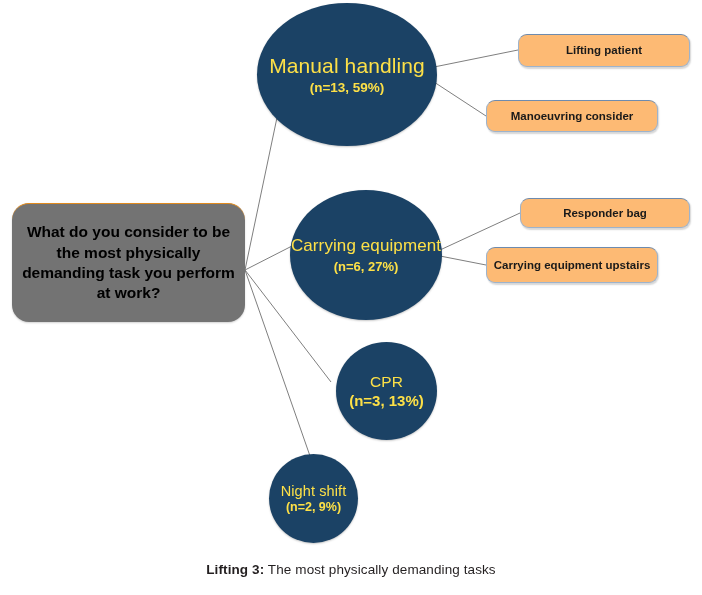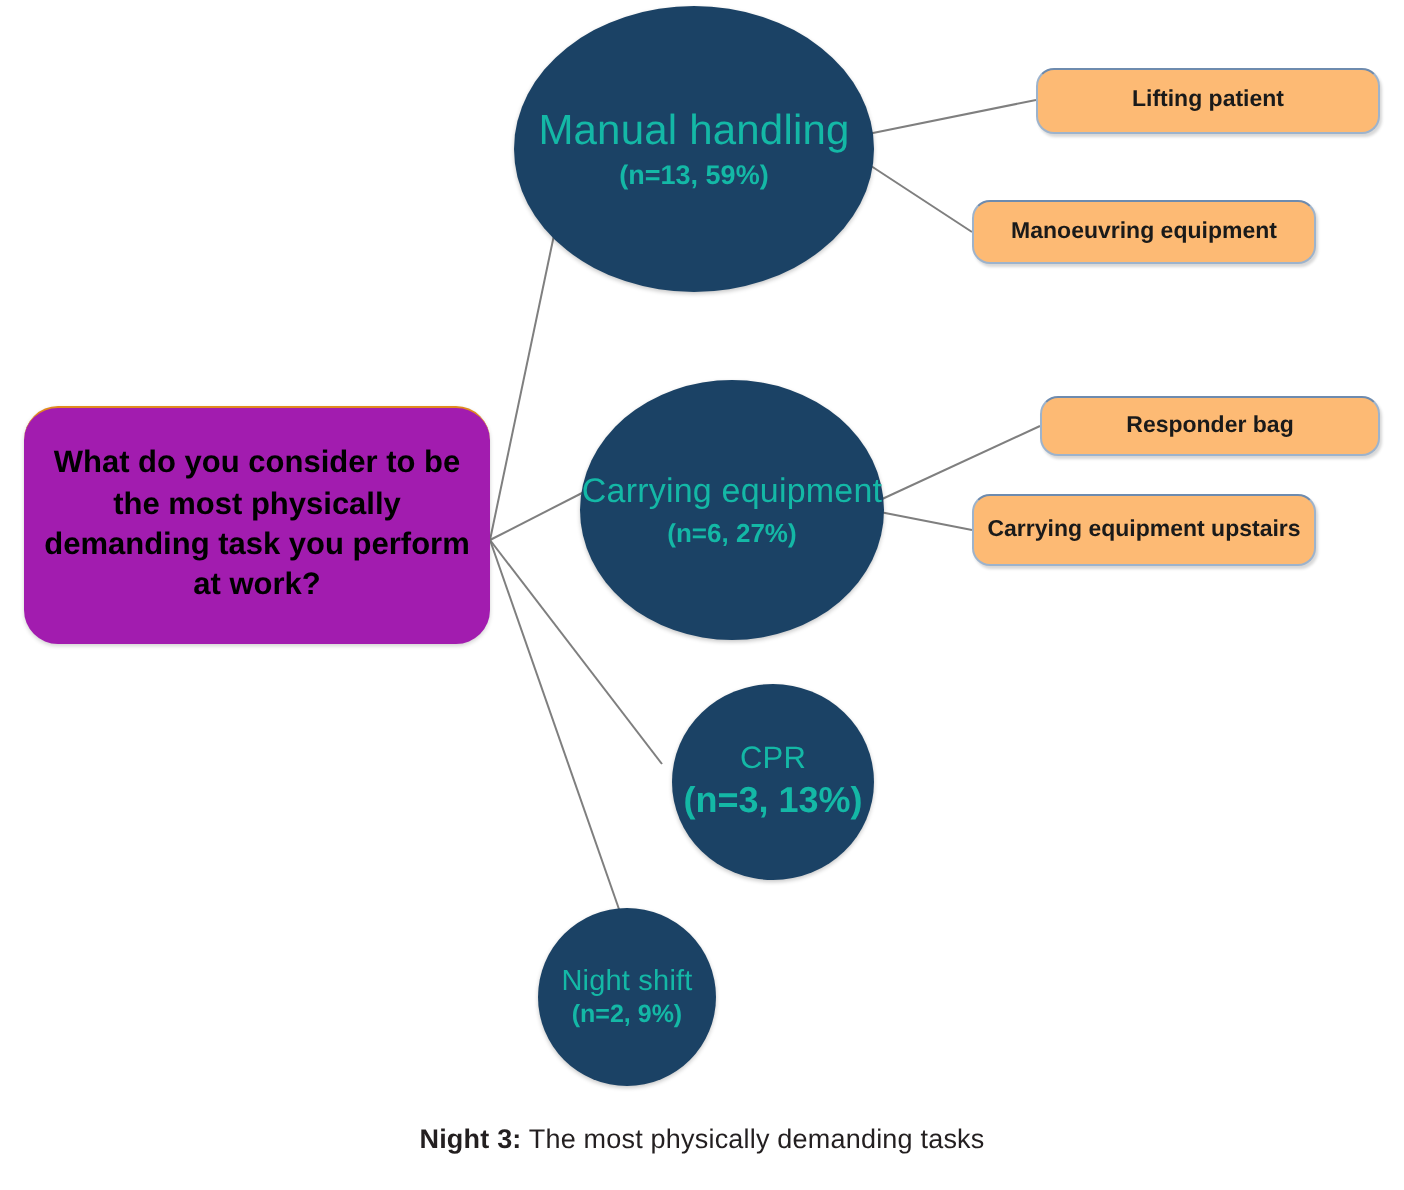--- a/index.html
+++ b/index.html
@@ -27,21 +27,21 @@
     pointer-events: none;
   }
 
   
   .question-box {
     position: absolute;
     left: 12px;
     top: 203px;
     width: 233px;
     height: 119px;
-    background: #a21caf;
+    background: #737373;
     border-radius: 17px;
     border-top: 1.5px solid #E08A1E;
     box-sizing: border-box;
     display: flex;
     align-items: center;
     justify-content: center;
     text-align: center;
     color: #000000;
     font-size: 15.5px;
     line-height: 1.32;
@@ -54,21 +54,21 @@
   
   .node {
     position: absolute;
     background: #1B4265;
     border-radius: 50%;
     display: flex;
     flex-direction: column;
     align-items: center;
     justify-content: center;
     text-align: center;
-    color: #14b8a6;
+    color: #fde047;
     box-sizing: border-box;
     z-index: 3;
     box-shadow: 0 1px 2px rgba(0,0,0,0.22);
   }
   .node .node-label {
     font-weight: 400;
     letter-spacing: 0.1px;
   }
   .node .node-stat {
     font-weight: 700;
@@ -92,21 +92,21 @@
   .node-carrying .node-label { font-size: 17px; line-height: 1.18; }
   .node-carrying .node-stat  { font-size: 13px; margin-top: 2px; }
 
   .node-cpr {
     left: 336px;
     top: 342px;
     width: 101px;
     height: 98px;
   }
   .node-cpr .node-label { font-size: 15.5px; line-height: 1.15; }
-  .node-cpr .node-stat  { font-size: 18px; line-height: 1.15; margin-top: 1px; }
+  .node-cpr .node-stat  { font-size: 15px; line-height: 1.15; margin-top: 1px; }
 
   .node-night {
     left: 269px;
     top: 454px;
     width: 89px;
     height: 89px;
   }
   .node-night .node-label { font-size: 14.5px; line-height: 1.12; }
   .node-night .node-stat  { font-size: 12.5px; line-height: 1.12; margin-top: 1px; }
 
@@ -195,26 +195,26 @@
 
   <div class="node node-night">
     <span class="node-label">Night shift</span>
     <span class="node-stat">(n=2, 9%)</span>
   </div>
 
   <div class="chip chip-lifting">
     <span>Lifting patient</span>
   </div>
   <div class="chip chip-stretcher">
-    <span>Manoeuvring equipment</span>
+    <span>Manoeuvring consider</span>
   </div>
   <div class="chip chip-responder">
     <span>Responder bag</span>
   </div>
   <div class="chip chip-upstairs">
     <span>Carrying equipment upstairs</span>
   </div>
 
   <div class="caption">
-    <span class="caption-label">Night 3:</span><span> The most physically demanding tasks</span>
+    <span class="caption-label">Lifting 3:</span><span> The most physically demanding tasks</span>
   </div>
 
 </div>
 
 </body></html>

